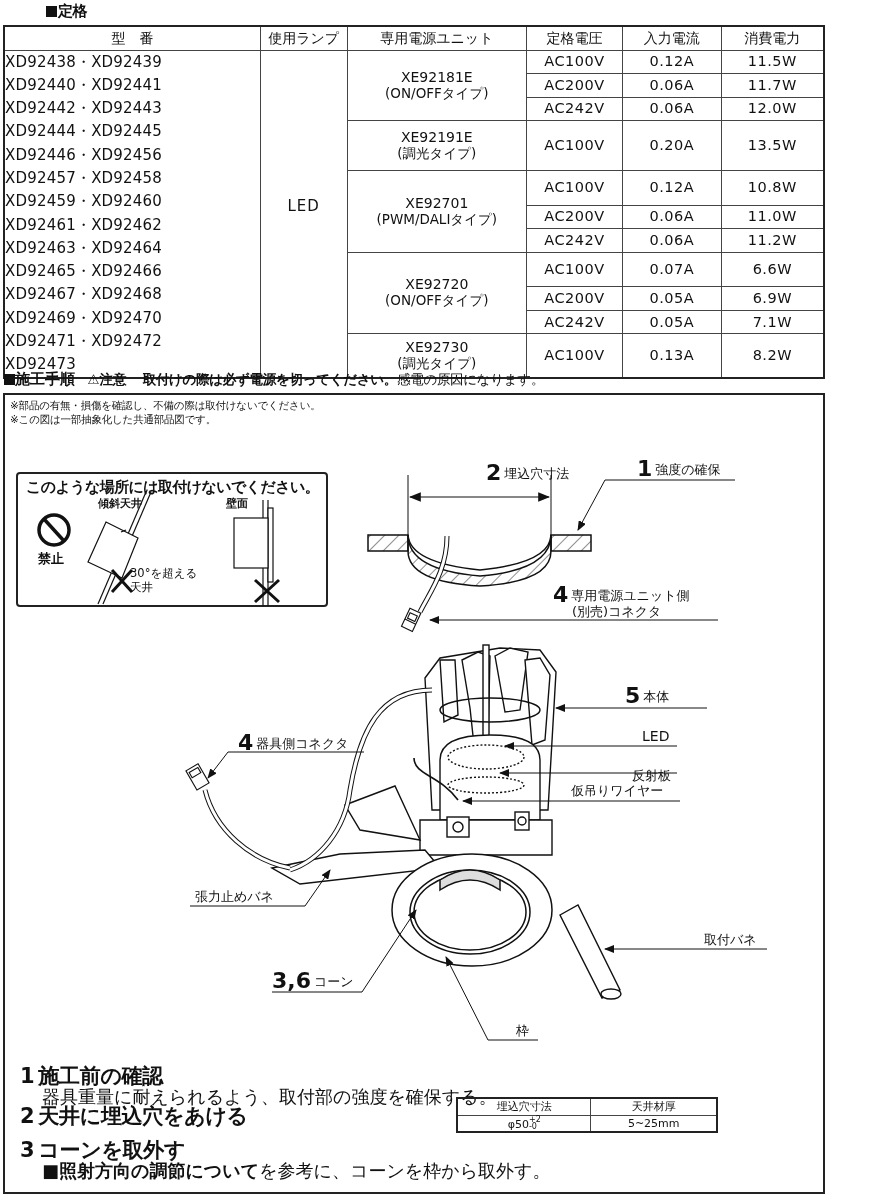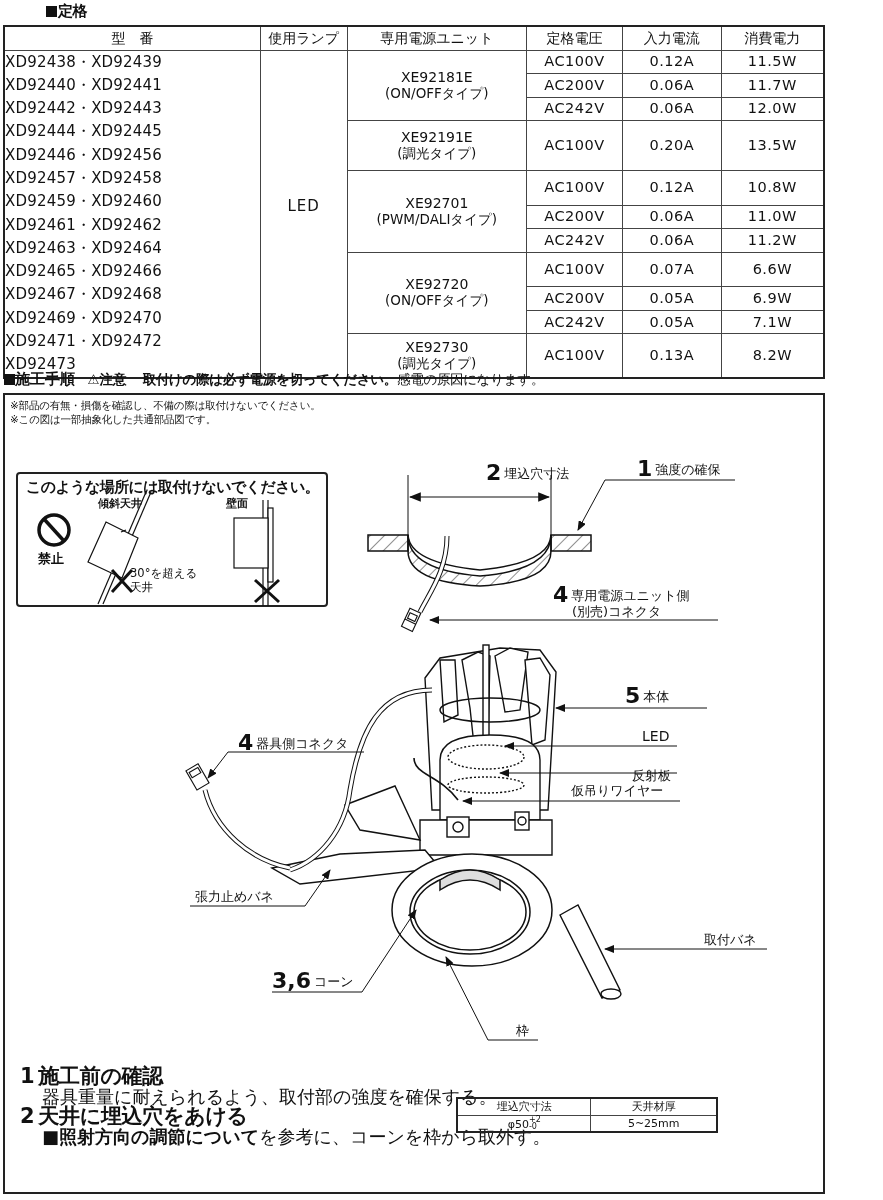--- a/index.html
+++ b/index.html
@@ -323,20 +323,21 @@
 <div class="lbl-d" style="left:238px;top:730px;"><b>4</b><span>器具側コネクタ</span></div>
 <div class="lbl-d" style="left:195px;top:888px;">張力止めバネ</div>
 <div class="lbl-d" style="left:704px;top:931px;">取付バネ</div>
 <div class="lbl-d" style="left:272px;top:968px;"><b>3,6</b><span>コーン</span></div>
 <div class="lbl-d" style="left:516px;top:1022px;">枠</div>
 
 <div class="steps">
   <div class="step-h"><span class="n">1</span><span>施工前の確認</span></div>
   <div class="step-d">器具重量に耐えられるよう、取付部の強度を確保する。</div>
   <div class="step-h" style="margin-top:-2px;"><span class="n">2</span><span>天井に埋込穴をあける</span></div>
+  <div class="step-h" style="margin-top:8px;"><span class="n">3</span><span>コーンを取外す</span></div>
   <div class="step-d"><span class="bd">■照射方向の調節について</span><span>を参考に、コーンを枠から取外す。</span></div>
 </div>
 
 <table class="hole">
   <tbody>
       <tr>
     <td>埋込穴寸法</td>
     <td>天井材厚</td>
   </tr>
   <tr>

